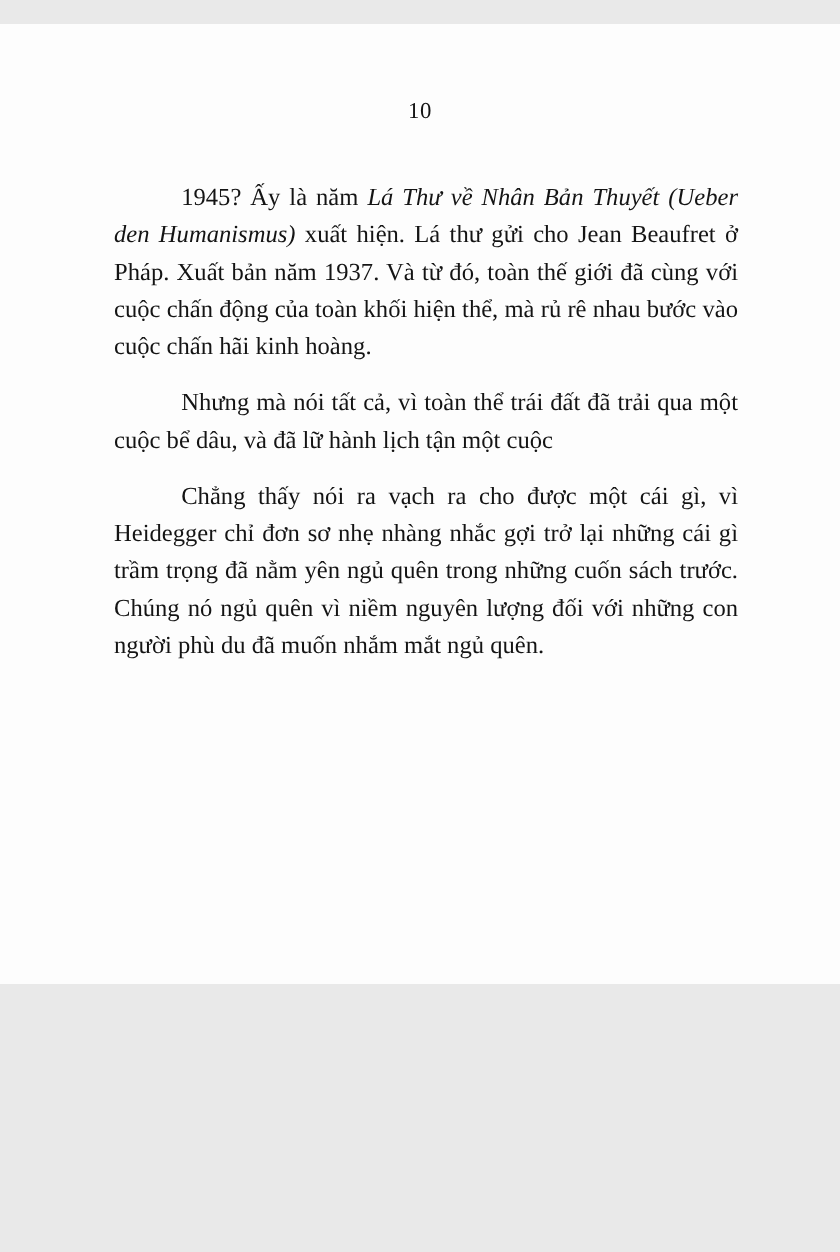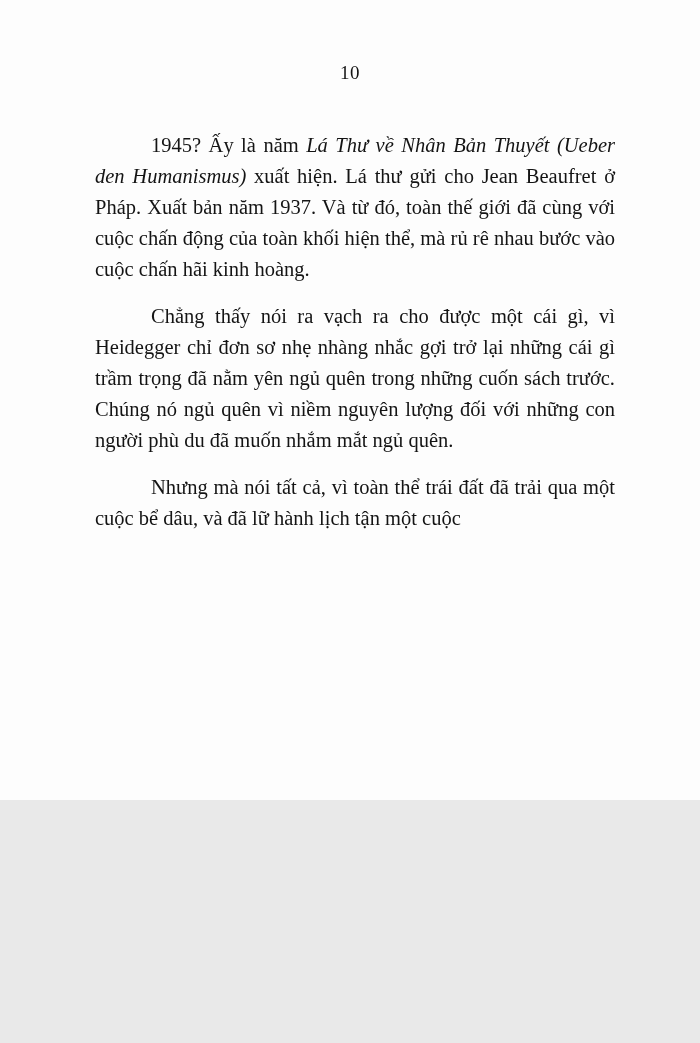--- a/index.html
+++ b/index.html
@@ -8,20 +8,21 @@
     background: #e9e9e9;
   }
   .page {
     position: relative;
     width: 700px;
     height: 800px;
     background: #fdfdfd;
     overflow: hidden;
     font-family: "Liberation Serif", serif;
     color: #141414;
+    margin-top: 20px;
   }
   .page-number {
     position: absolute;
     top: 62px;
     left: 0;
     width: 700px;
     text-align: center;
     font-size: 19px;
     letter-spacing: 0.5px;
   }
@@ -108,22 +109,22 @@
 </style>
 </head>
 <body>
 
 <div class="page">
 
   <div class="page-number">10</div>
 
   <div class="body-text" id="paragraphs">
       <p class="indent"><span>1945? Ấy là năm </span><em>Lá Thư về Nhân Bản Thuyết (Ueber den Humanismus)</em><span> xuất hiện. Lá thư gửi cho Jean Beaufret ở Pháp. Xuất bản năm 1937. Và từ đó, toàn thế giới đã cùng với cuộc chấn động của toàn khối hiện thể, mà rủ rê nhau bước vào cuộc chấn hãi kinh hoàng.</span></p>
+      <p class="indent"><span>Nhưng mà nói tất cả, vì toàn thể trái đất đã trải qua một cuộc bể dâu, và đã lữ hành lịch tận một cuộc</span></p>
       <p class="indent"><span>Chẳng thấy nói ra vạch ra cho được một cái gì, vì Heidegger chỉ đơn sơ nhẹ nhàng nhắc gợi trở lại những cái gì trầm trọng đã nằm yên ngủ quên trong những cuốn sách trước. Chúng nó ngủ quên vì niềm nguyên lượng đối với những con người phù du đã muốn nhắm mắt ngủ quên.</span></p>
-      <p class="indent"><span>Nhưng mà nói tất cả, vì toàn thể trái đất đã trải qua một cuộc bể dâu, và đã lữ hành lịch tận một cuộc</span></p>
     </div>
 
   <div class="footnote-rule"></div>
 
   <div class="footnote" id="footnote">
       <div class="fn-item"><span class="fn-marker">1.</span><span>Trong </span><em>Sương Bình Nguyên</em><span> có trích dịch một phần nhỏ bài diễn thuyết hi hữu đó.</span></div>
     </div>
 
 
   <div class="watermark-tagline" style="-webkit-text-stroke: 1.1px rgb(181, 181, 181);">Khát vọng tri thức</div>

